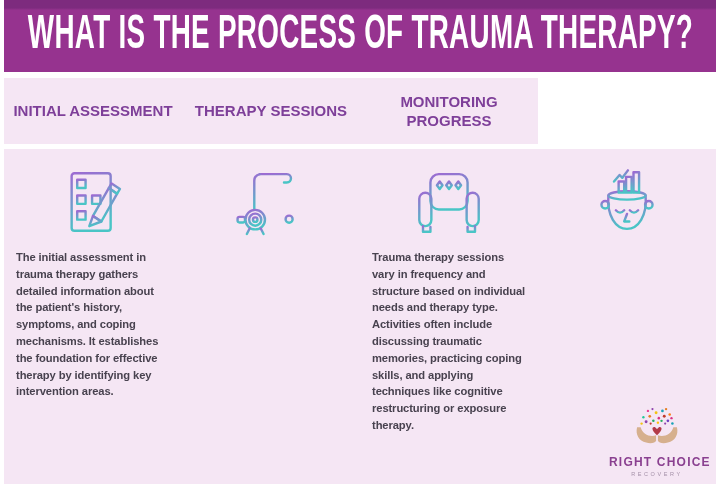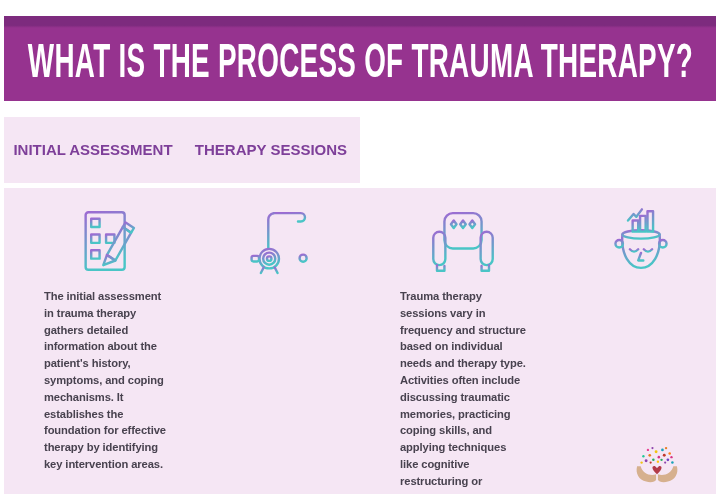--- a/index.html
+++ b/index.html
@@ -1,36 +1,36 @@
 <!DOCTYPE html>
 <html><head>
 <meta charset="utf-8">
 <style>
   * { box-sizing: border-box; margin: 0; padding: 0; }
   html,body { width:720px; height:494px; background:#ffffff; overflow:hidden;
     font-family:"Liberation Sans", sans-serif; }
   .page { width:720px; height:494px; background:#ffffff; }
 
-  .banner { margin:16px 4px; height:85px;
+  .banner { margin:0 4px; height:72px;
     background:linear-gradient(180deg,#7d2b7e 0%,#7d2b7e 11%,#96338f 14%,#96338f 100%);
-    display:flex; align-items:center; justify-content:center; overflow:hidden; }
+    display:flex; justify-content:center; overflow:hidden; }
   .banner h1 { color:#ffffff; font-weight:bold; font-size:48px; letter-spacing:0.5px;
     white-space:nowrap; transform:scaleX(0.58); transform-origin:center;
     margin-top:4px; }
 
   .titles-row, .body-row { display:grid; grid-template-columns:repeat(4,1fr);
     padding:0 4px; }
   .titles-row { margin-top:6px; }
   .body-row { margin-top:5px; }
 
   .title-card { background:#f5e6f4; height:66px; display:flex; align-items:center;
     justify-content:center; text-align:center; color:#7e3f99; font-weight:bold;
     font-size:15px; line-height:1.28; padding:0 8px; }
 
-  .body-card { background:#f5e6f4; height:335px; position:relative;padding-left:28px; }
+  .body-card { background:#f5e6f4; height:335px; position:relative; }
   .icon-wrap { height:88px; display:flex; align-items:flex-end; justify-content:center;
     padding-top:6px; }
   .body-text { margin:12px 12px 0 12px; font-size:11.2px; line-height:1.5;
     font-weight:bold; color:#48424f; letter-spacing:-0.1px; }
 
   .logo { position:absolute; bottom:7px; right:11px; width:96px; text-align:center; }
   .logo-name { font-size:12px; font-weight:bold; color:#8a4090; letter-spacing:1.2px;
     white-space:nowrap; }
   .logo-sub { font-size:5.5px; color:#a490a8; letter-spacing:2.6px; margin-top:2px;
     white-space:nowrap; }
@@ -43,20 +43,23 @@
   <div class="banner">
     <h1>WHAT IS THE PROCESS OF TRAUMA THERAPY?</h1>
   </div>
 
   <div class="titles-row">
     <div class="title-card">
       <span>INITIAL ASSESSMENT</span>
     </div>
     <div class="title-card">
       <span>THERAPY SESSIONS</span>
+    </div>
+    <div class="title-card">
+      <span>MONITORING PROGRESS</span>
     </div>
   </div>
 
   <div class="body-row">
 
     <div class="body-card">
       <div class="icon-wrap">
         <svg width="78" height="70" viewBox="0 0 84 72">
           <defs>
               <linearGradient id="ig1" x1="0" y1="0" x2="0.2" y2="1">

